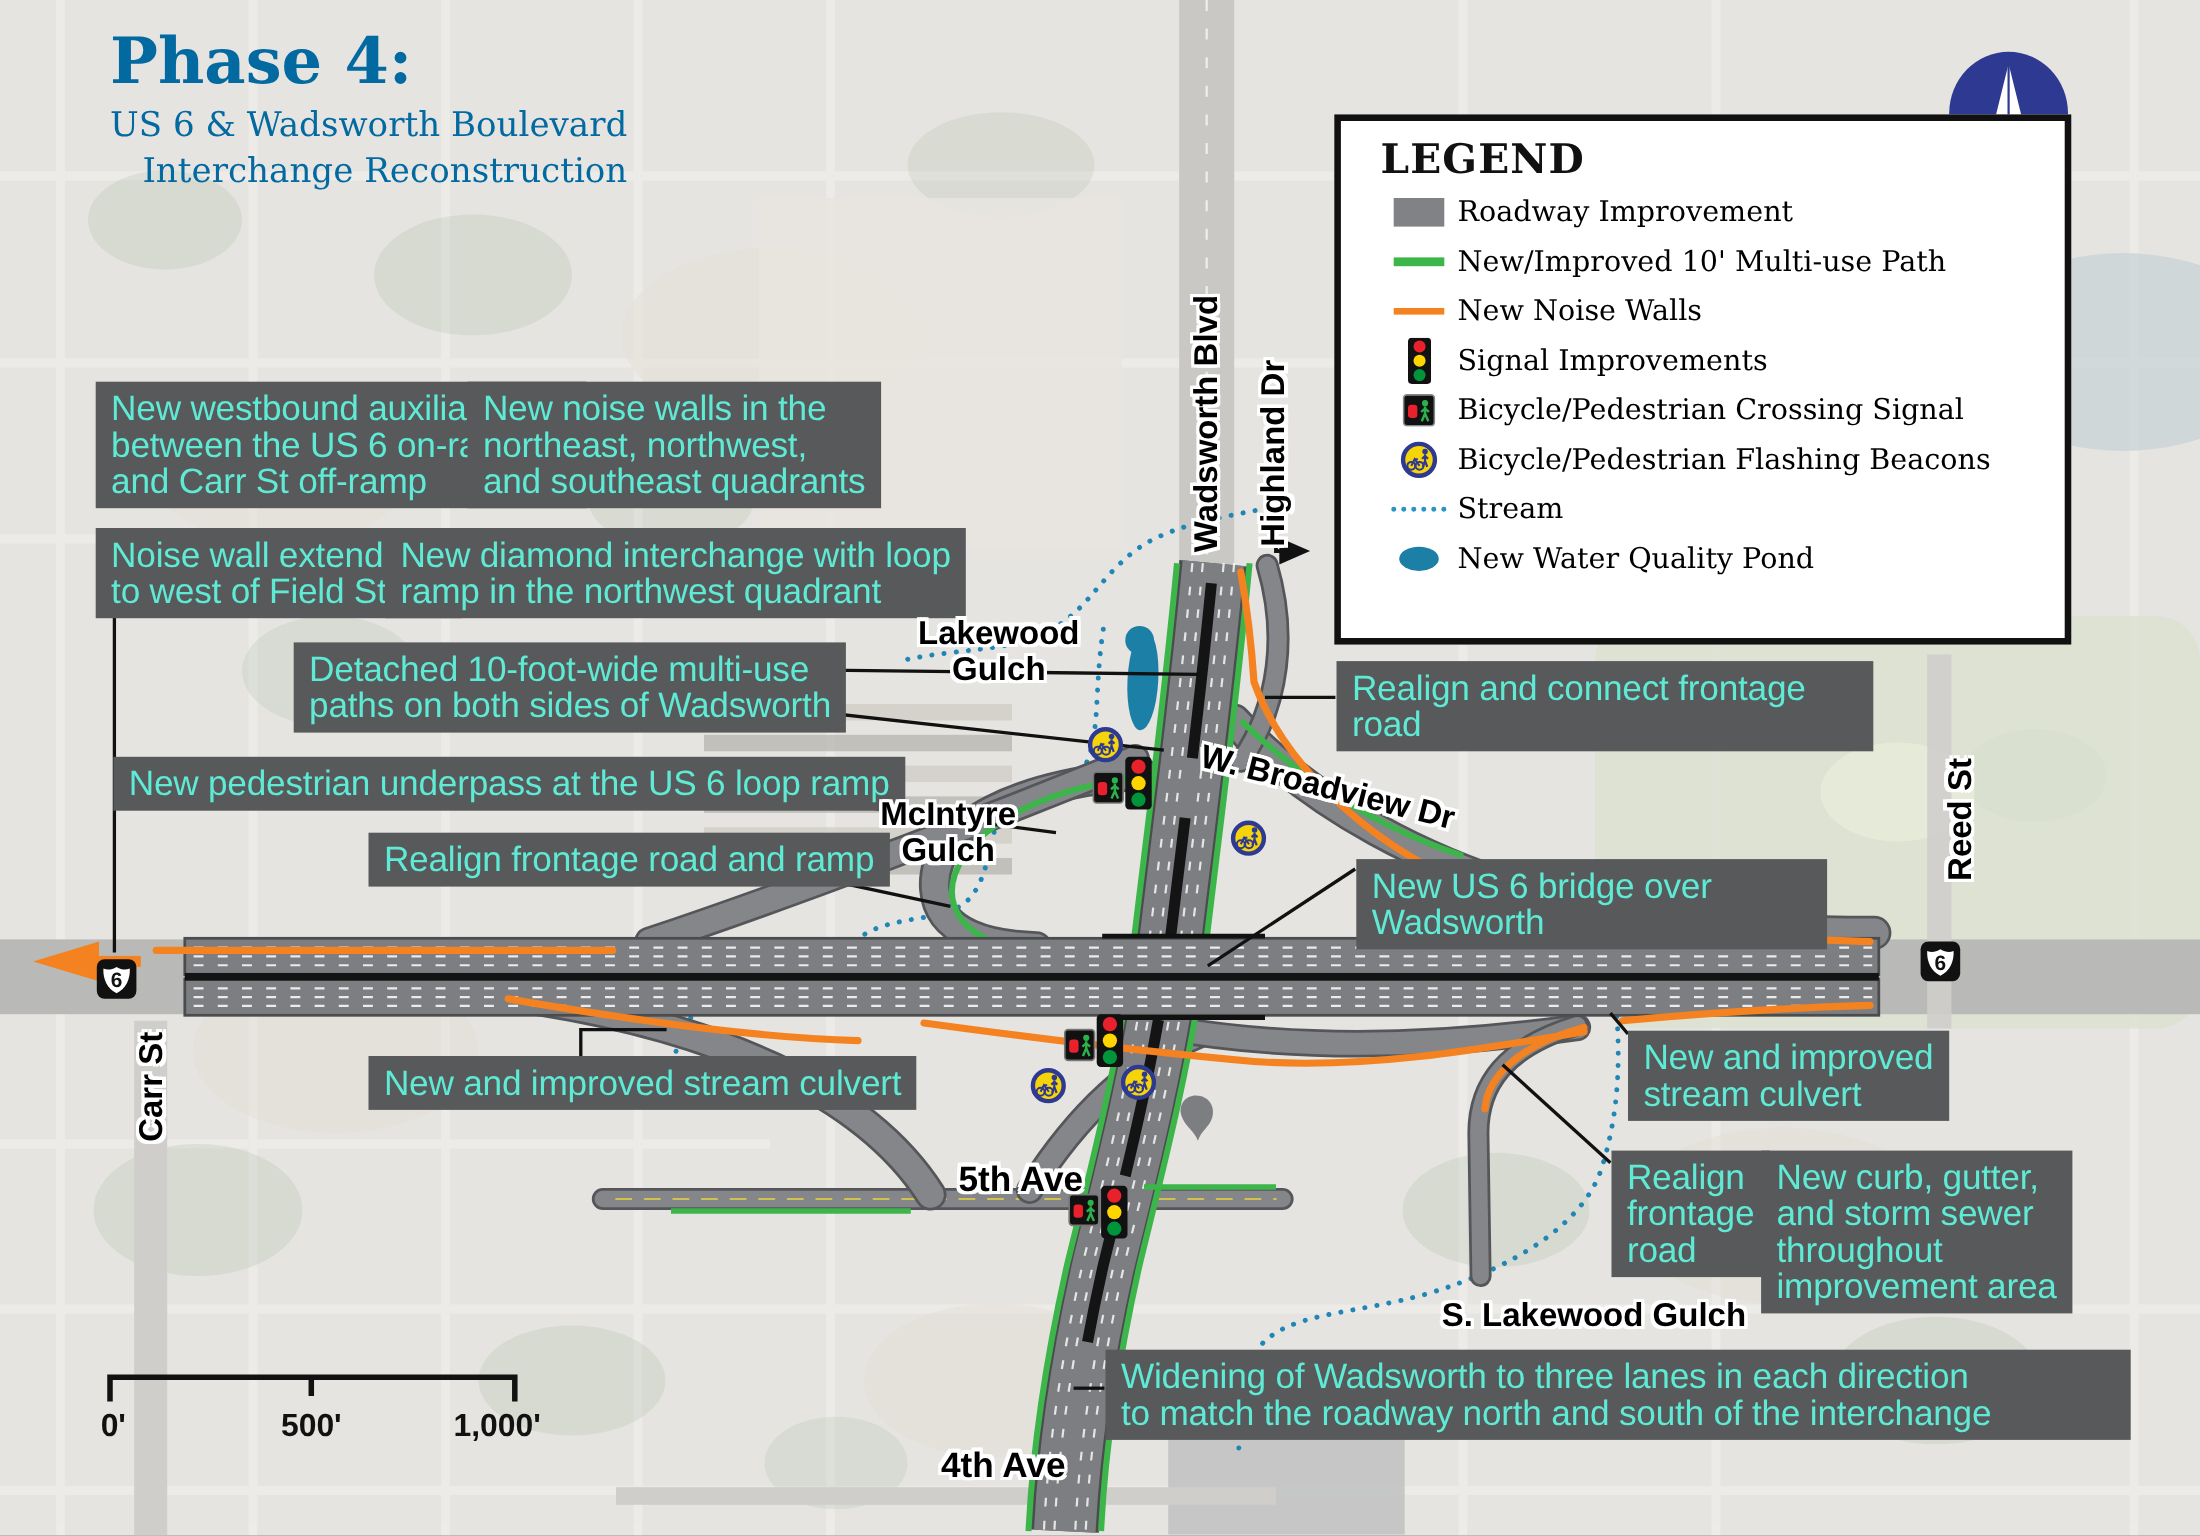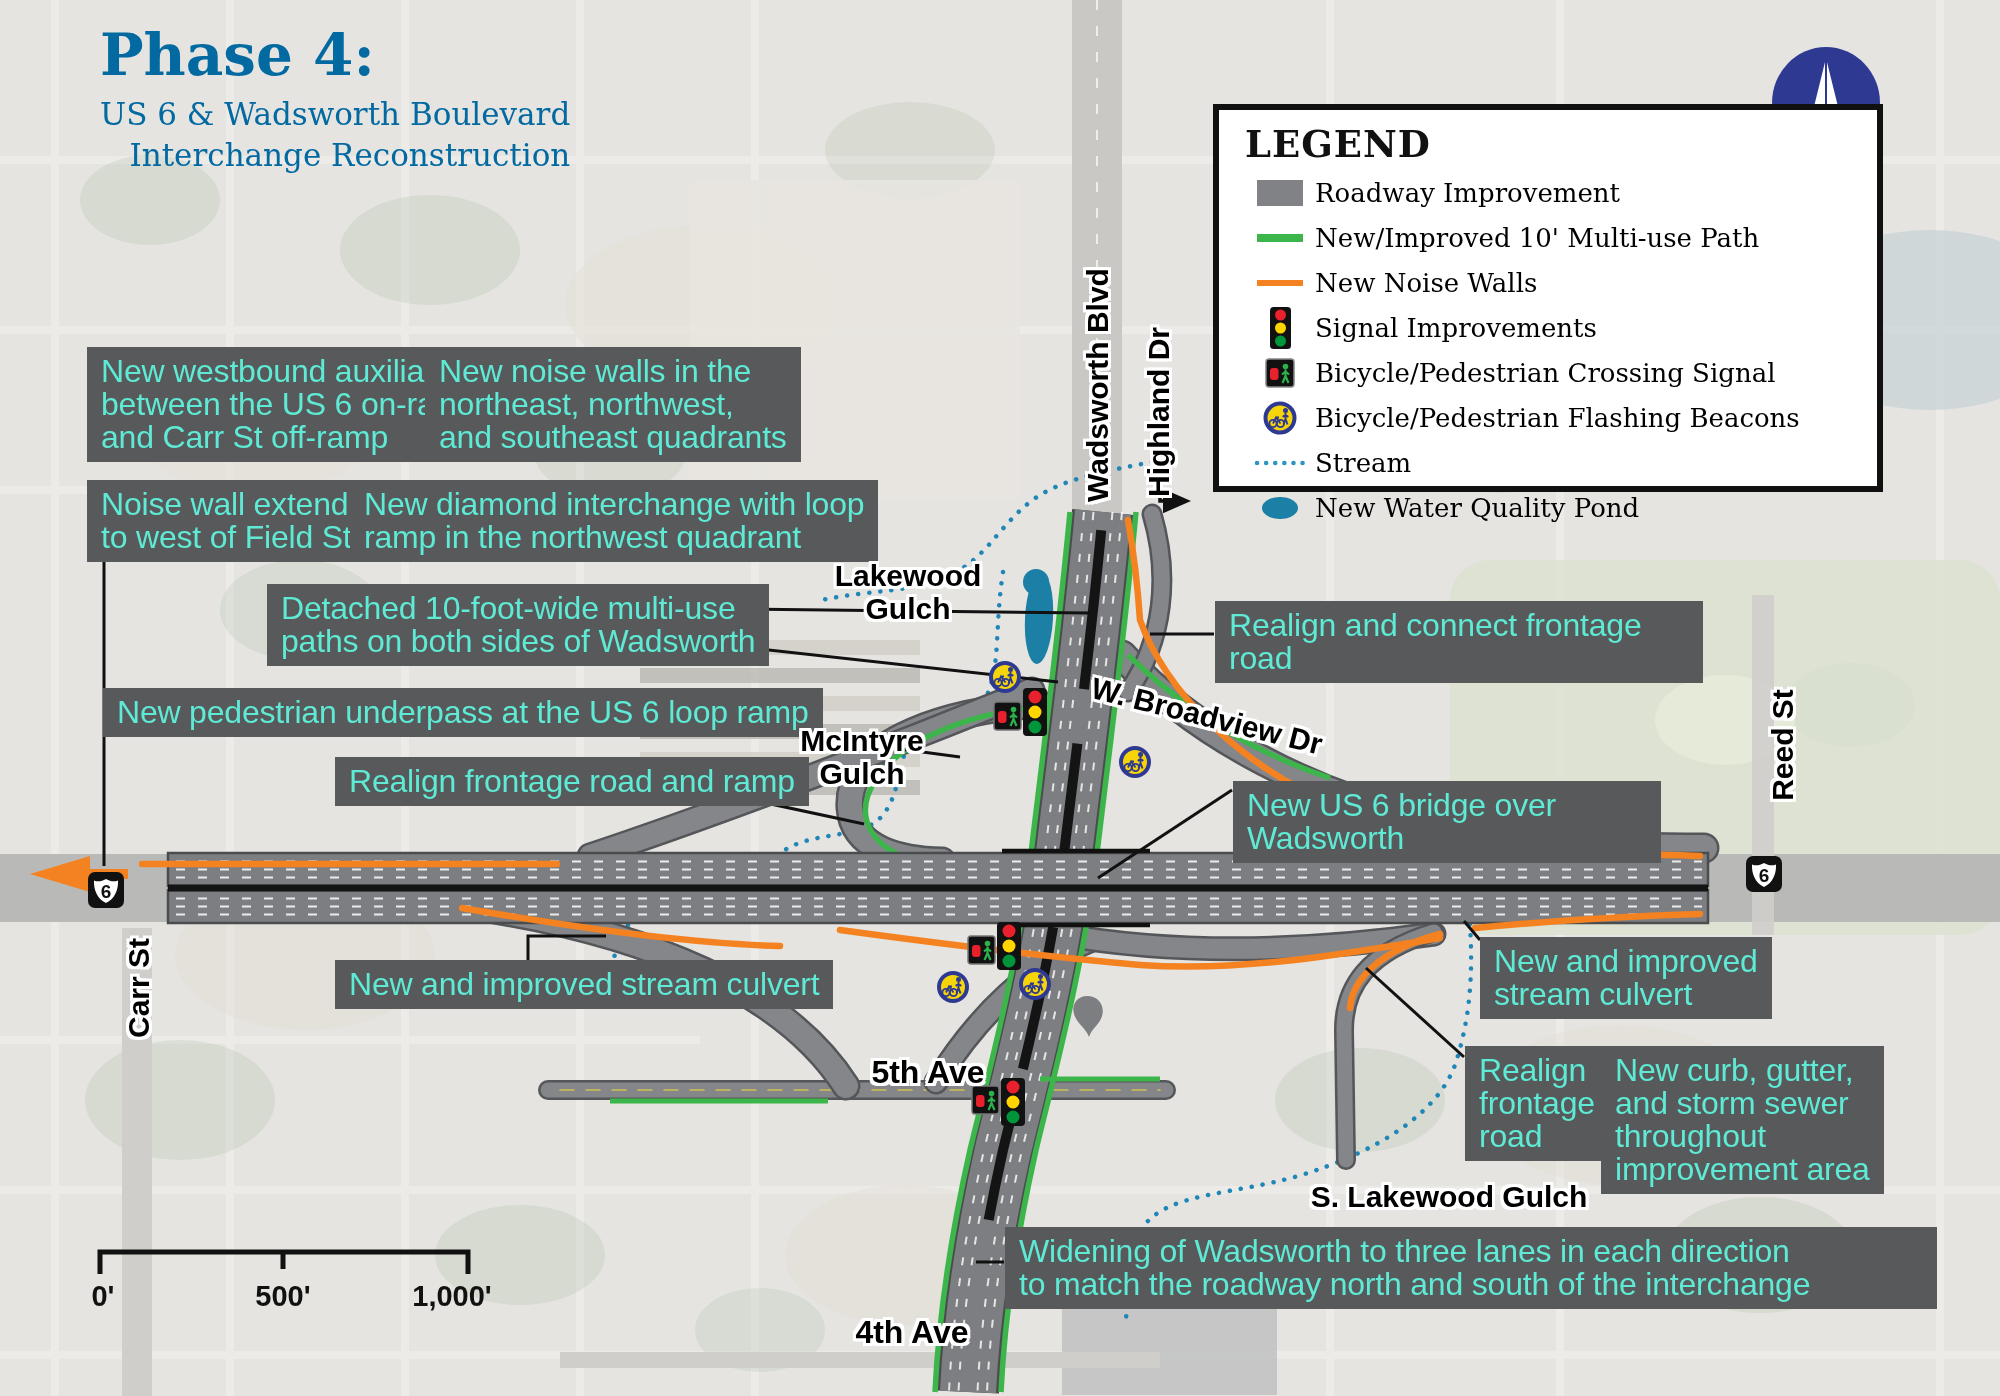--- a/index.html
+++ b/index.html
@@ -6,22 +6,22 @@
   .canvas{position:relative;width:2000px;height:1396px;overflow:hidden;background:#d9d8d3;
           font-family:"Liberation Sans",sans-serif;}
   .map-svg{position:absolute;left:0;top:0;}
 
   
   .title-block{position:absolute;left:100px;top:24px;color:#0369a1;}
   .title-phase{font-family:"DejaVu Serif",serif;font-weight:bold;font-size:58px;line-height:62px;}
   .title-sub{font-family:"DejaVu Serif",serif;font-size:31px;line-height:41px;margin-top:8px;white-space:pre-line;text-align:right;}
 
   
-  .legend{position:absolute;left:1213px;top:104px;width:670px;height:388px;background:#fff;
-          border:6px solid #111;box-sizing:border-box;padding:12px 0 0 26px;}
+  .legend{position:absolute;left:1213px;top:104px;width:670px;height:482px;background:#fff;
+          border:6px solid #111;box-sizing:border-box;padding:12px 0 0 36px;}
   .legend-title{font-family:"DejaVu Serif",serif;font-weight:bold;font-size:37px;letter-spacing:1px;color:#111;margin-bottom:4px;}
   .legend-row{display:flex;align-items:center;height:45px;}
   .legend-icon{flex:0 0 70px;display:flex;justify-content:center;align-items:center;}
   .legend-label{font-family:"DejaVu Serif",serif;font-size:26px;color:#000000;white-space:nowrap;}
   .sw-road{width:46px;height:26px;background:#808285;}
   .sw-path{width:46px;height:8px;background:#3cb54a;}
   .sw-median{width:46px;height:10px;background:#111;}
   .sw-noise{width:46px;height:6px;background:#f58220;}
 
   

